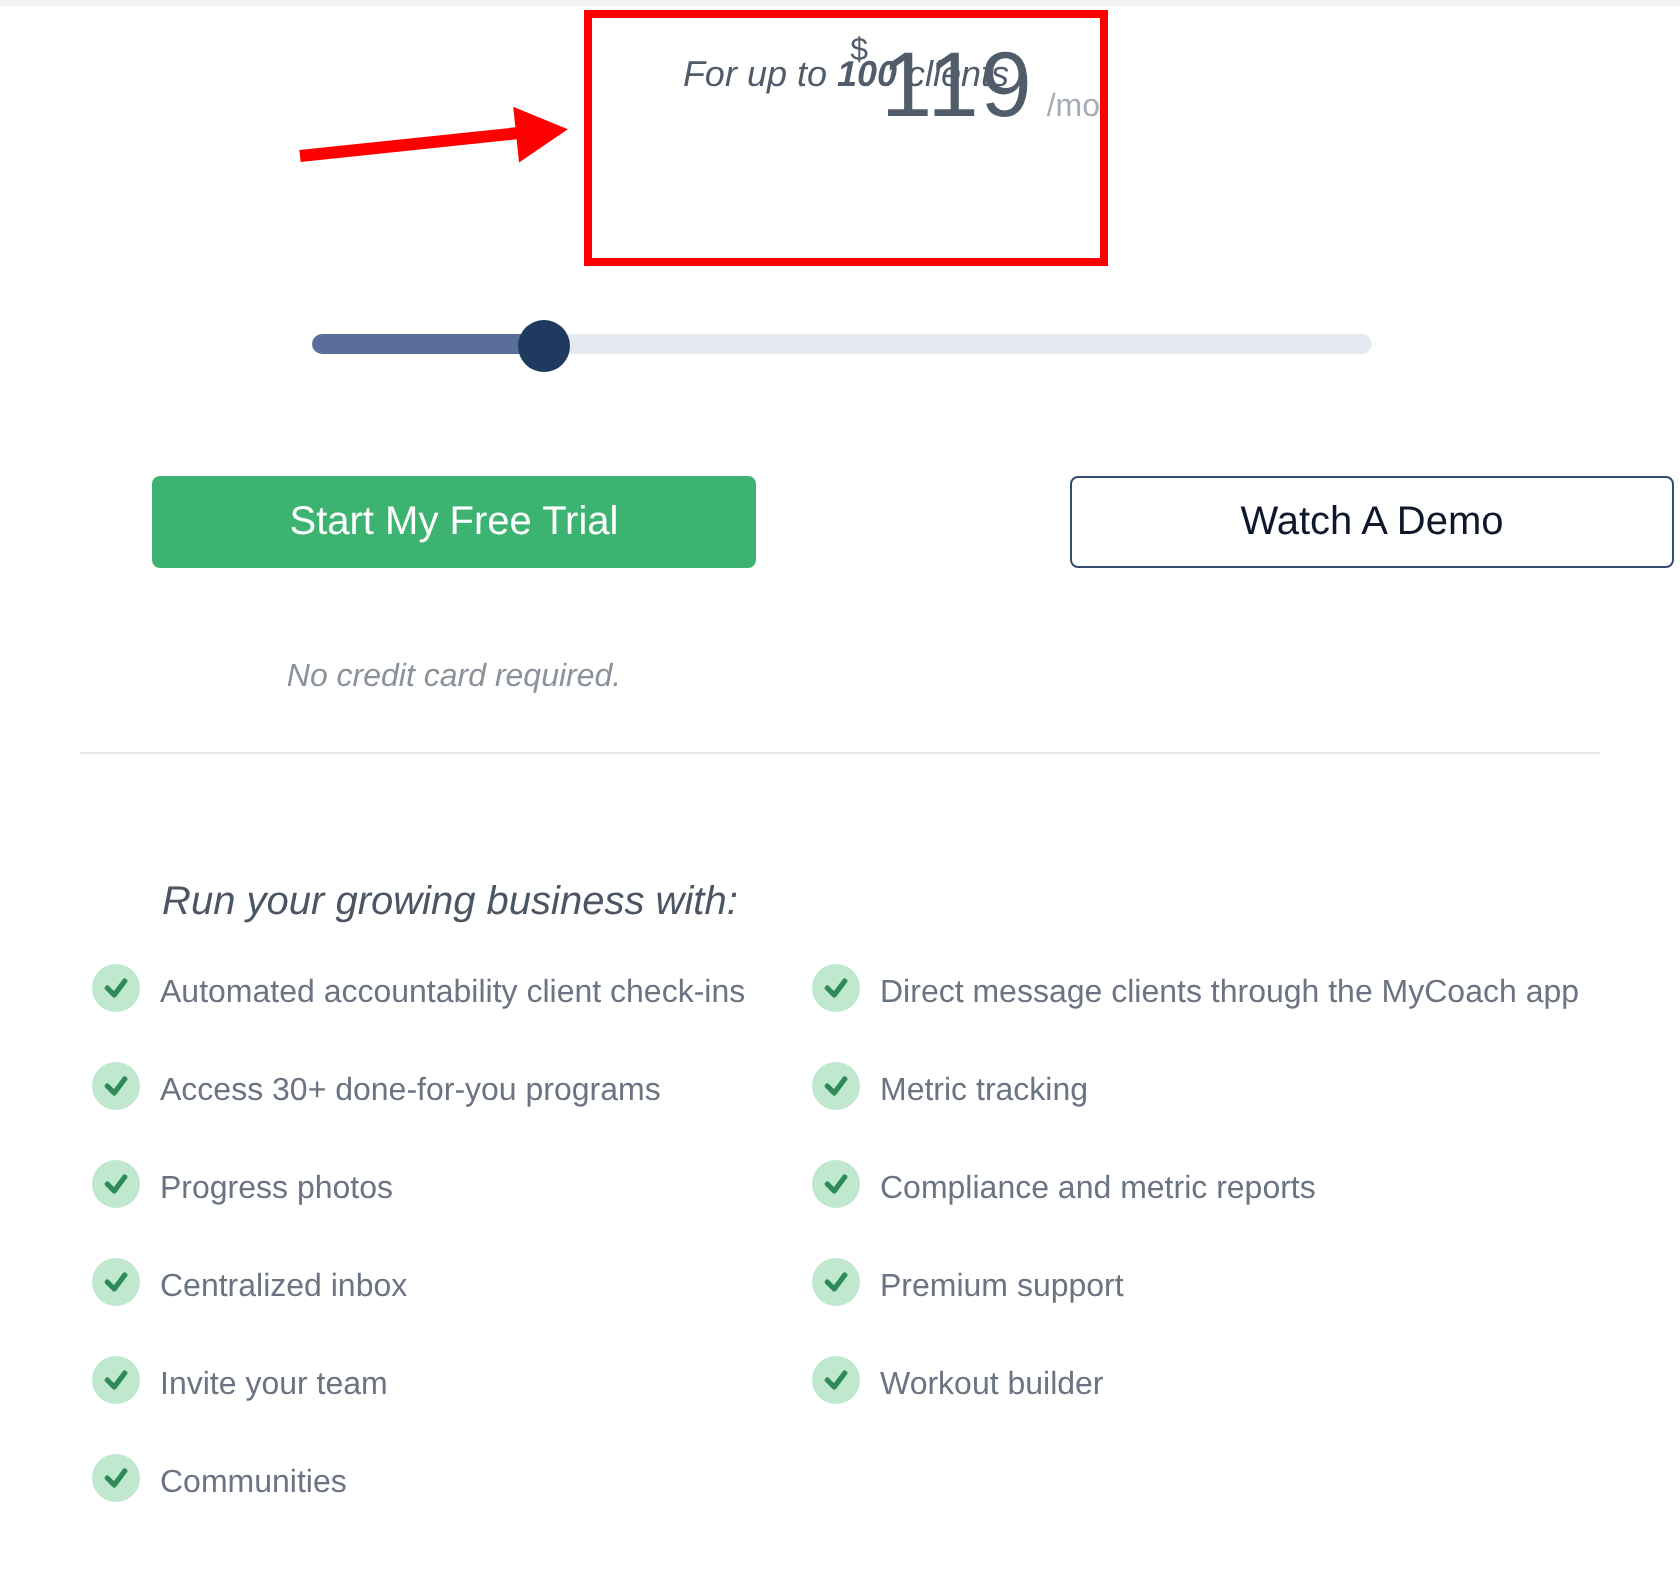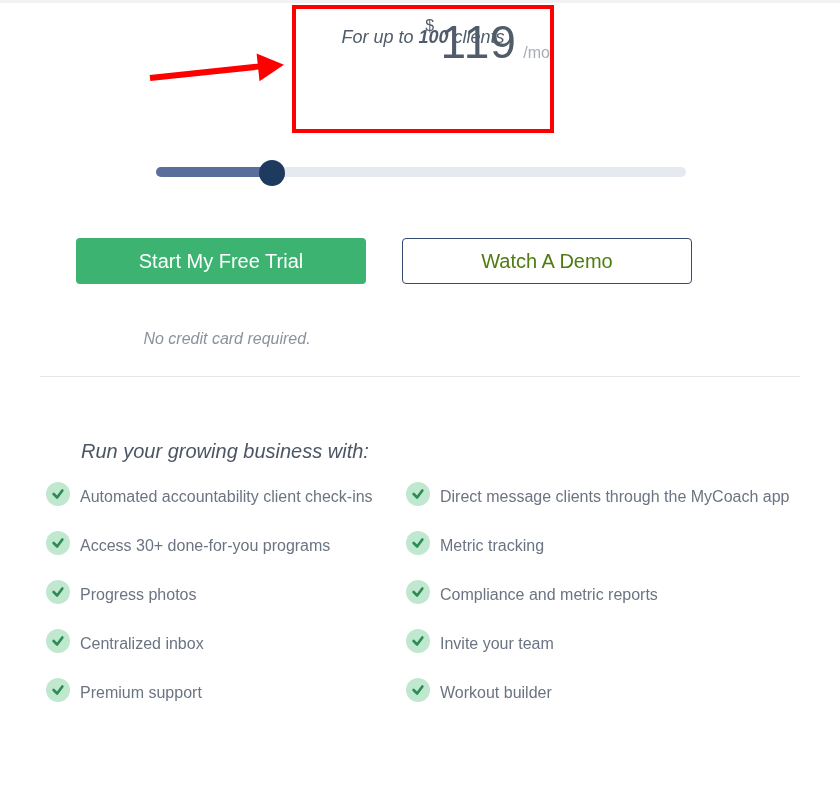--- a/index.html
+++ b/index.html
@@ -135,21 +135,21 @@
     width: 26px; height: 26px;
     border-radius: 50%;
     background: var(--navy);
   }
 
   
   .ctas {
     position: absolute;
     left: 76px;
     top: 238px;
-    width: 616px;
+    width: 761px;
     display: flex;
     justify-content: space-between;
   }
   .btn {
     width: 302px;
     height: 46px;
     border-radius: 4px;
     font-size: 20px;
     display: flex;
     align-items: center;
@@ -157,21 +157,21 @@
     box-sizing: border-box;
     cursor: pointer;
   }
   .btn-primary {
     background: var(--green);
     color: #ffffff;
     border: none;
   }
   .btn-outline {
     background: #ffffff;
-    color: #4d7c0f;
+    color: #0f172a;
     border: 1px solid var(--blue-border);
     margin-left: 36px;
   }
   .nocc {
     position: absolute;
     left: 76px;
     top: 294px;
     width: 302px;
     text-align: center;
     font-style: italic;
@@ -321,32 +321,40 @@
           </svg>
         </span>
       <span>Centralized inbox</span>
     </div>
     <div class="feature">
       <span class="check">
           <svg viewBox="0 0 16 16">
             <path d="M3 8 L7 12 L13 4"></path>
           </svg>
         </span>
+      <span>Premium support</span>
+    </div>
+    <div class="feature">
+      <span class="check">
+          <svg viewBox="0 0 16 16">
+            <path d="M3 8 L7 12 L13 4"></path>
+          </svg>
+        </span>
       <span>Invite your team</span>
     </div>
     <div class="feature">
       <span class="check">
           <svg viewBox="0 0 16 16">
             <path d="M3 8 L7 12 L13 4"></path>
           </svg>
         </span>
-      <span>Premium support</span>
-    </div>
-    <div class="feature">
-      <span class="check">
-          <svg viewBox="0 0 16 16">
-            <path d="M3 8 L7 12 L13 4"></path>
-          </svg>
-        </span>
       <span>Workout builder</span>
     </div>
+    <div class="feature">
+      <span class="check">
+          <svg viewBox="0 0 16 16">
+            <path d="M3 8 L7 12 L13 4"></path>
+          </svg>
+        </span>
+      <span>Communities</span>
+    </div>
   </div>
 </div>
 
 </body></html>

